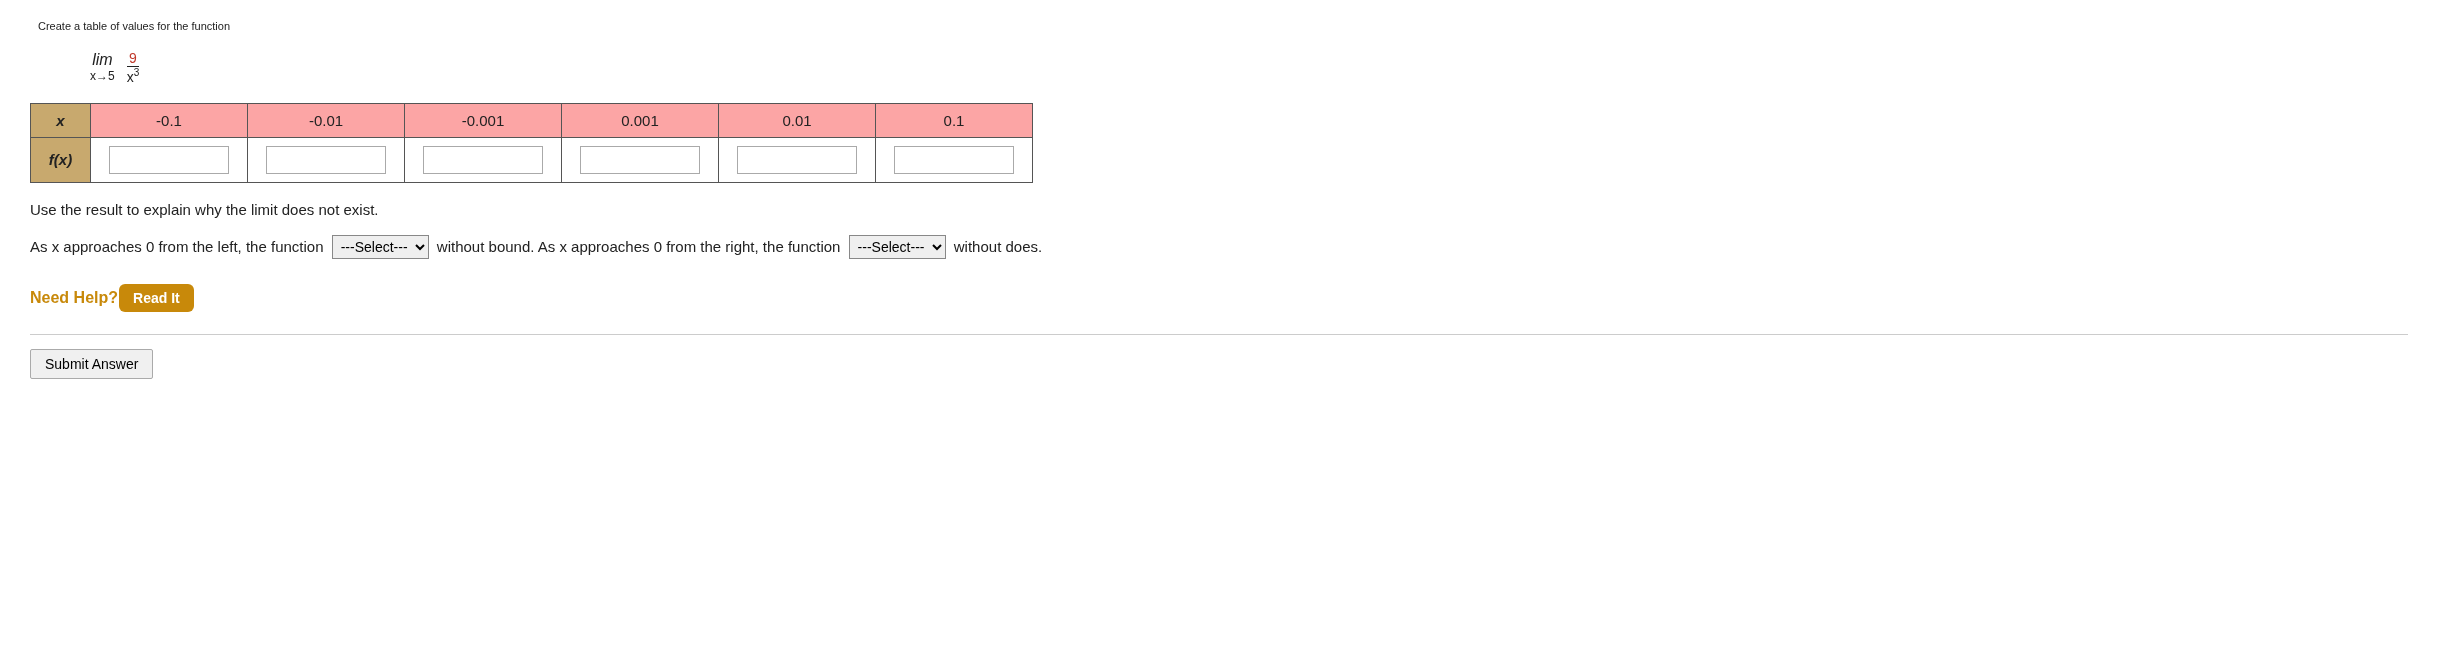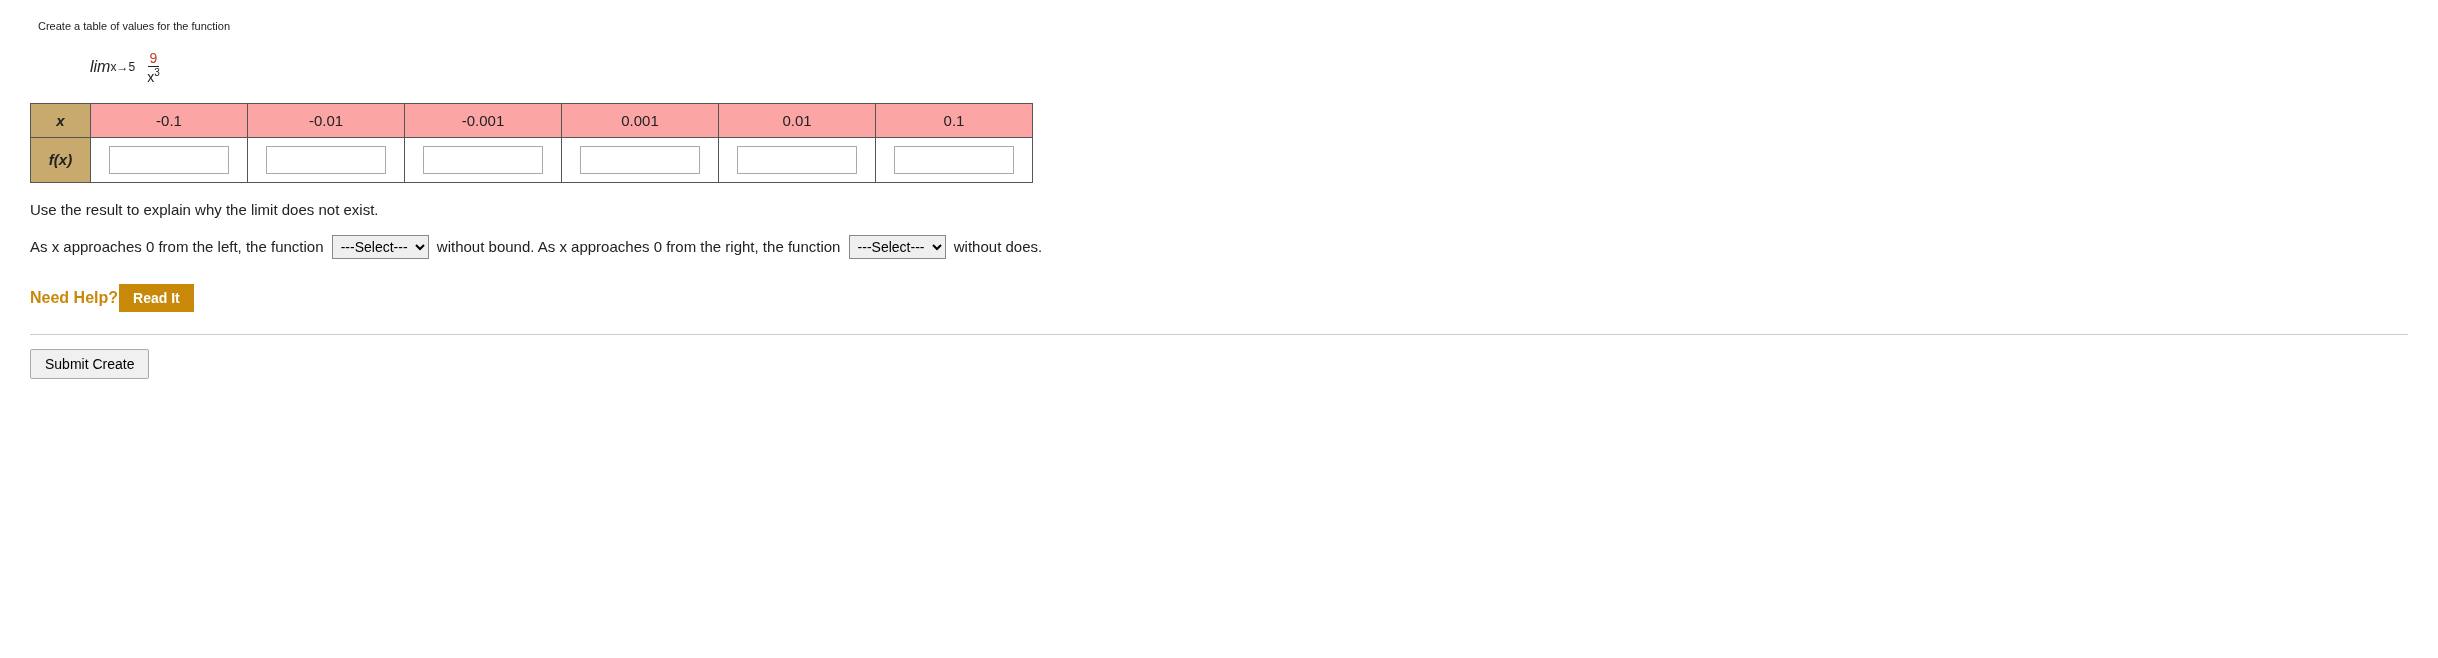--- a/index.html
+++ b/index.html
@@ -21,21 +21,21 @@
     }
     .limit-expr {
       display: flex;
       align-items: center;
       margin-left: 60px;
       margin-bottom: 18px;
       font-size: 16px;
     }
     .lim-block {
       display: flex;
-      flex-direction: row;
+      flex-direction: column;
       align-items: center;
       margin-right: 10px;
       font-size: 15px;
     }
     .lim-word {
       font-style: italic;
       font-size: 16px;
     }
     .lim-sub {
       font-size: 12px;
@@ -119,21 +119,21 @@
       font-size: 16px;
     }
     .read-it-btn {
       background: #c8890a;
       color: #fff;
       border: none;
       padding: 6px 14px;
       font-size: 14px;
       font-weight: bold;
       cursor: pointer;
-      border-radius: 0;
+      border-radius: 6px;
     }
     .submit-row {
       border-top: 1px solid #ccc;
       padding-top: 14px;
     }
     .submit-btn {
       background: #f0f0f0;
       border: 1px solid #aaa;
       padding: 6px 14px;
       font-size: 14px;
@@ -204,14 +204,14 @@
   </select>
   <span>without does.</span>
 </div>
 
 <div class="need-help-row">
   <span class="need-help-label">Need Help?</span>
   <button class="read-it-btn">Read It</button>
 </div>
 
 <div class="submit-row">
-  <button class="submit-btn">Submit Create</button>
+  <button class="submit-btn">Submit Answer</button>
 </div>
 
 </body></html>

